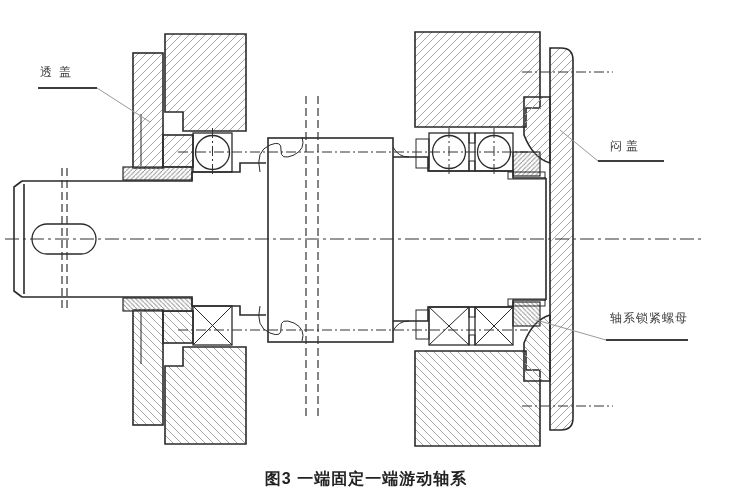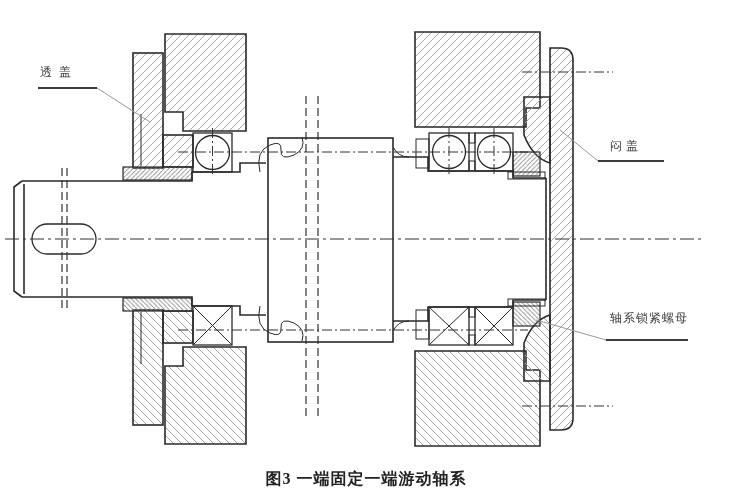--- a/index.html
+++ b/index.html
@@ -2,21 +2,21 @@
 <html style="--line: #2a2a2a; --hatch: #a6a6a6; --hatch_fine: #8f8f8f; --centerline: #333333; --leader: #999999; --label_text: #3d3d3d; --caption_text: #222222; --background: #ffffff;"><head>
 <meta charset="utf-8">
 <style>
   :root{
     --line:#2a2a2a; --hatch:#a6a6a6; --hatch_fine:#8f8f8f; --centerline:#333333;
     --leader:#999999; --label_text:#3d3d3d; --caption_text:#222222; --background:#ffffff;
   }
   html,body{margin:0;padding:0;background:#fff;}
   .stage{
     position:relative;width:701px;height:498px;background:var(--background);
-    font-family:Liberation Serif, serif;overflow:hidden;
+    font-family:Liberation Sans, sans-serif;overflow:hidden;
   }
   svg{display:block}
   .outline{fill:none;stroke:var(--line);stroke-width:1.6;stroke-linejoin:miter}
   .thin{fill:none;stroke:var(--line);stroke-width:1}
   .hatched{fill:url(#hatch);stroke:var(--line);stroke-width:1.6}
   .hatchedfine{fill:url(#hatchfine);stroke:var(--line);stroke-width:1.2}
   .cl{fill:none;stroke:var(--centerline);stroke-width:1;stroke-dasharray:14 4 3 4}
   .cl2{fill:none;stroke:var(--centerline);stroke-width:1;stroke-dasharray:10 3 2 3}
   .vdash{fill:none;stroke:var(--centerline);stroke-width:1.2;stroke-dasharray:8 4}
   .leader{fill:none;stroke:var(--leader);stroke-width:1}

